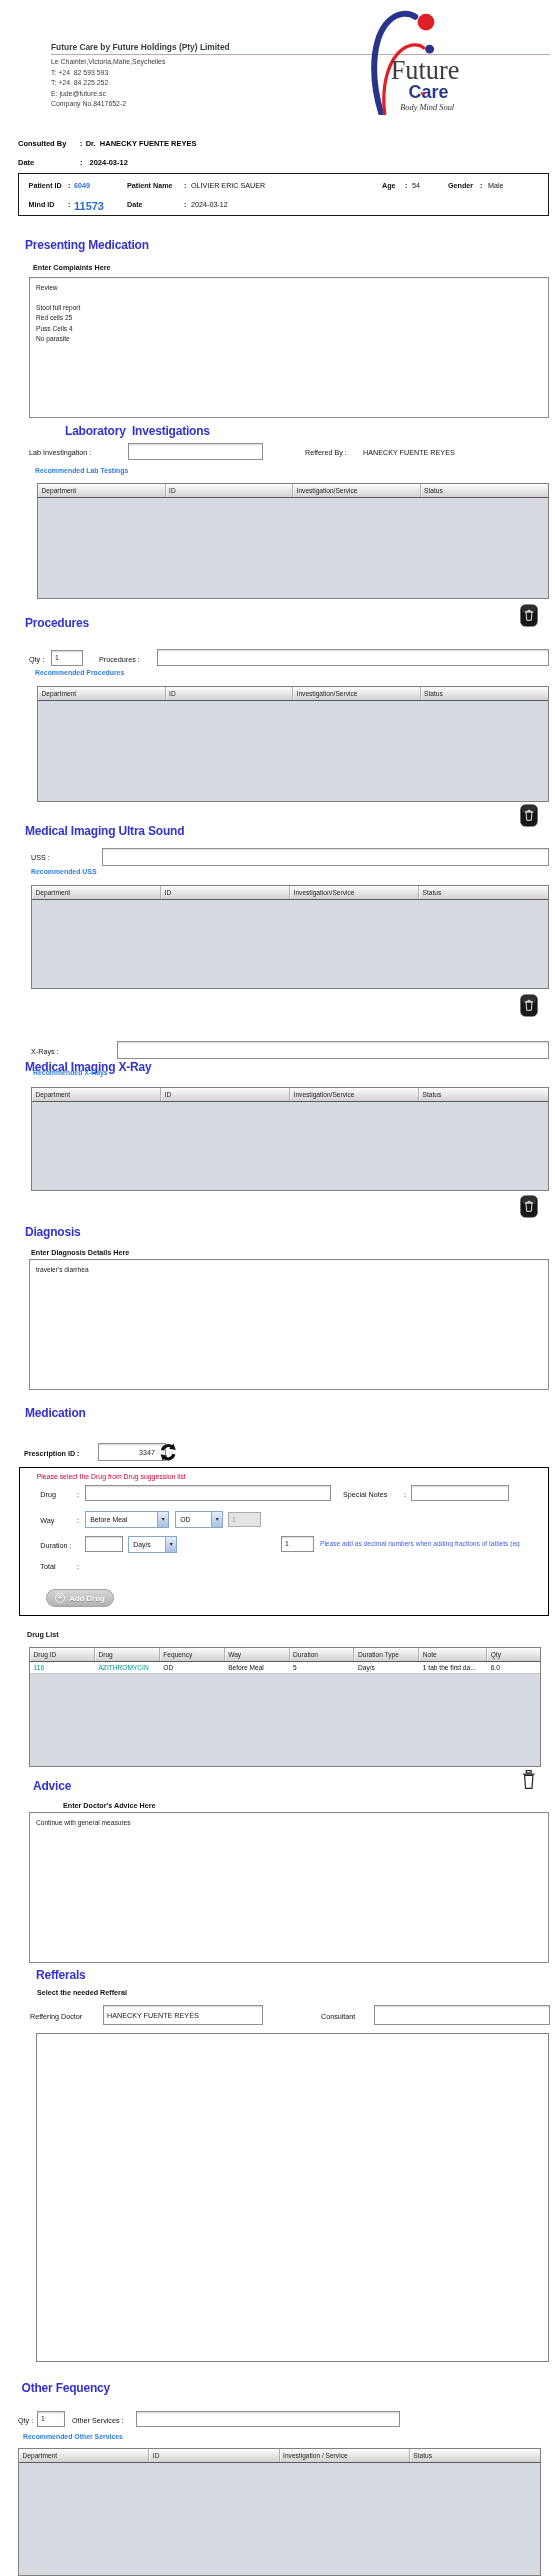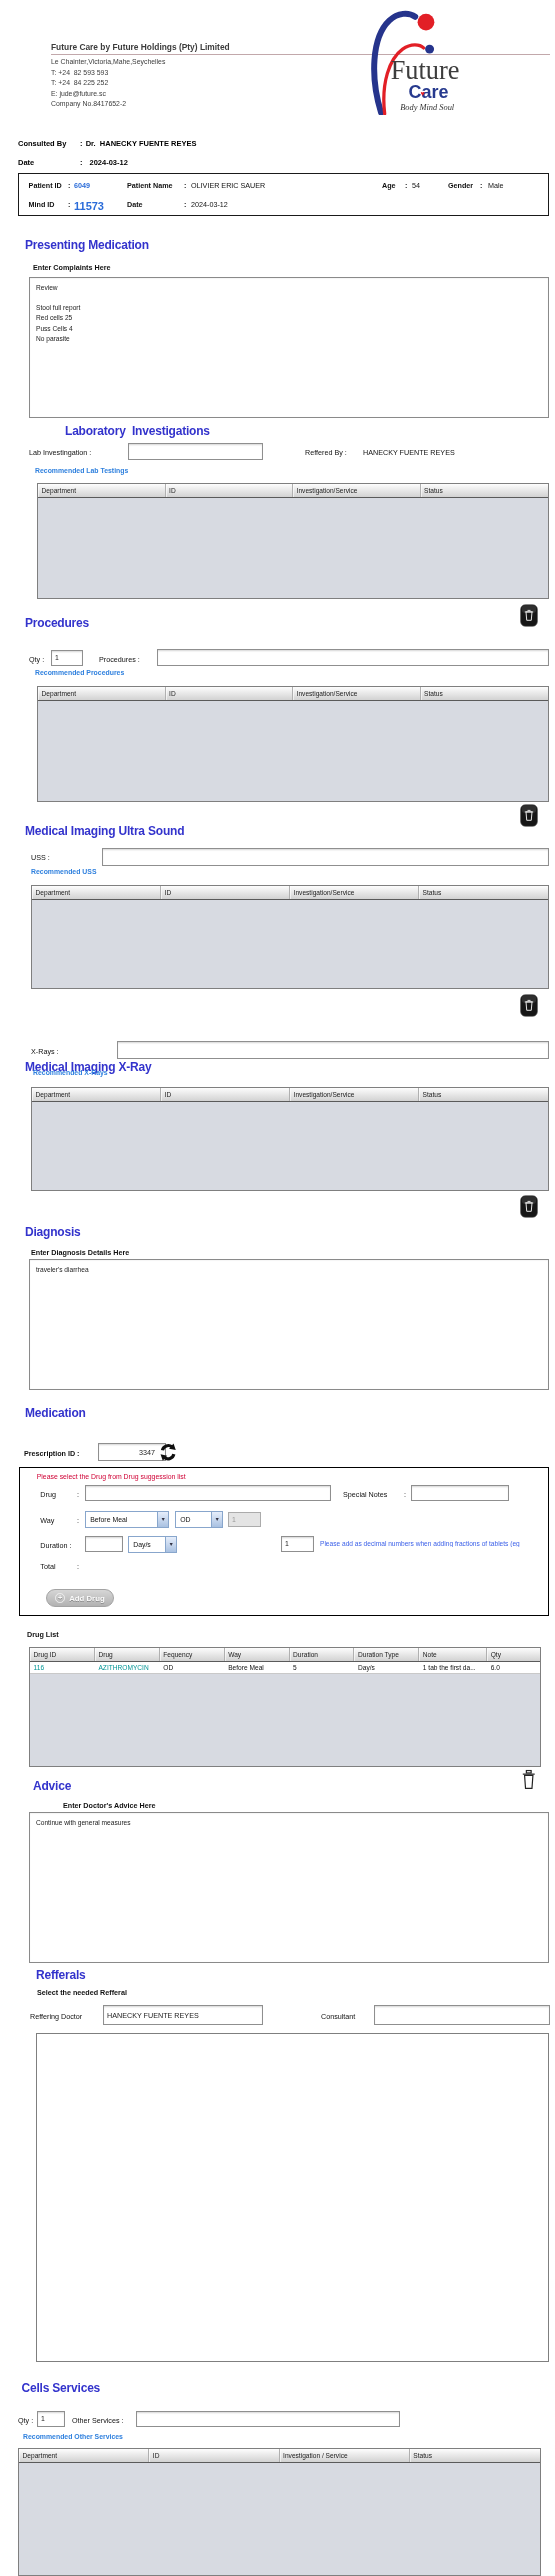--- a/index.html
+++ b/index.html
@@ -311,21 +311,21 @@
   <textarea class="tarea" style="left: 29px; top: 1812px; width: 520px; height: 151px;">Continue with general measures</textarea>
 
   <div class="sec-title" style="left:36px; top:1968px;">Refferals</div>
   <div class="sublabel" style="left:37px; top:1988px; font-weight:600;">Select the needed Refferal</div>
   <span class="abs flabel" style="left:30px; top:2012px;">Reffering Doctor</span>
   <input class="tin" style="left: 103px; top: 2005px; width: 160px; height: 20px; font-size: 7.2px;" value="HANECKY FUENTE REYES">
   <span class="abs flabel" style="left:321px; top:2012px;">Consultant</span>
   <input class="tin" style="left: 374px; top: 2005px; width: 176px; height: 20px;" value="">
   <div class="listbox" style="left:36px; top:2033px; width:513px; height:329px;"></div>
 
-  <div class="sec-title" style="left:21.5px; top:2381px;">Cells Services</div>
+  <div class="sec-title" style="left:21.5px; top:2381px;">Other Fequency</div>
   <span class="abs flabel" style="left:18px; top:2416px;">Qty :</span>
   <input class="tin" style="left: 37px; top: 2411px; width: 28px; height: 15.5px;" value="1">
   <span class="abs flabel" style="left:72px; top:2416px;">Other Services :</span>
   <input class="tin" style="left: 136px; top: 2411px; width: 264px; height: 15.5px;" value="">
   <div class="reclink" style="left:23px; top:2433px;">Recommended Other Services</div>
   <div class="grid" style="left:18px; top:2448px; width:523px; height:128px;">
     <div class="ghead">
       <div class="gcell w25">Department</div>
       <div class="gcell w25">ID</div>
       <div class="gcell w25">Investigation / Service</div>

